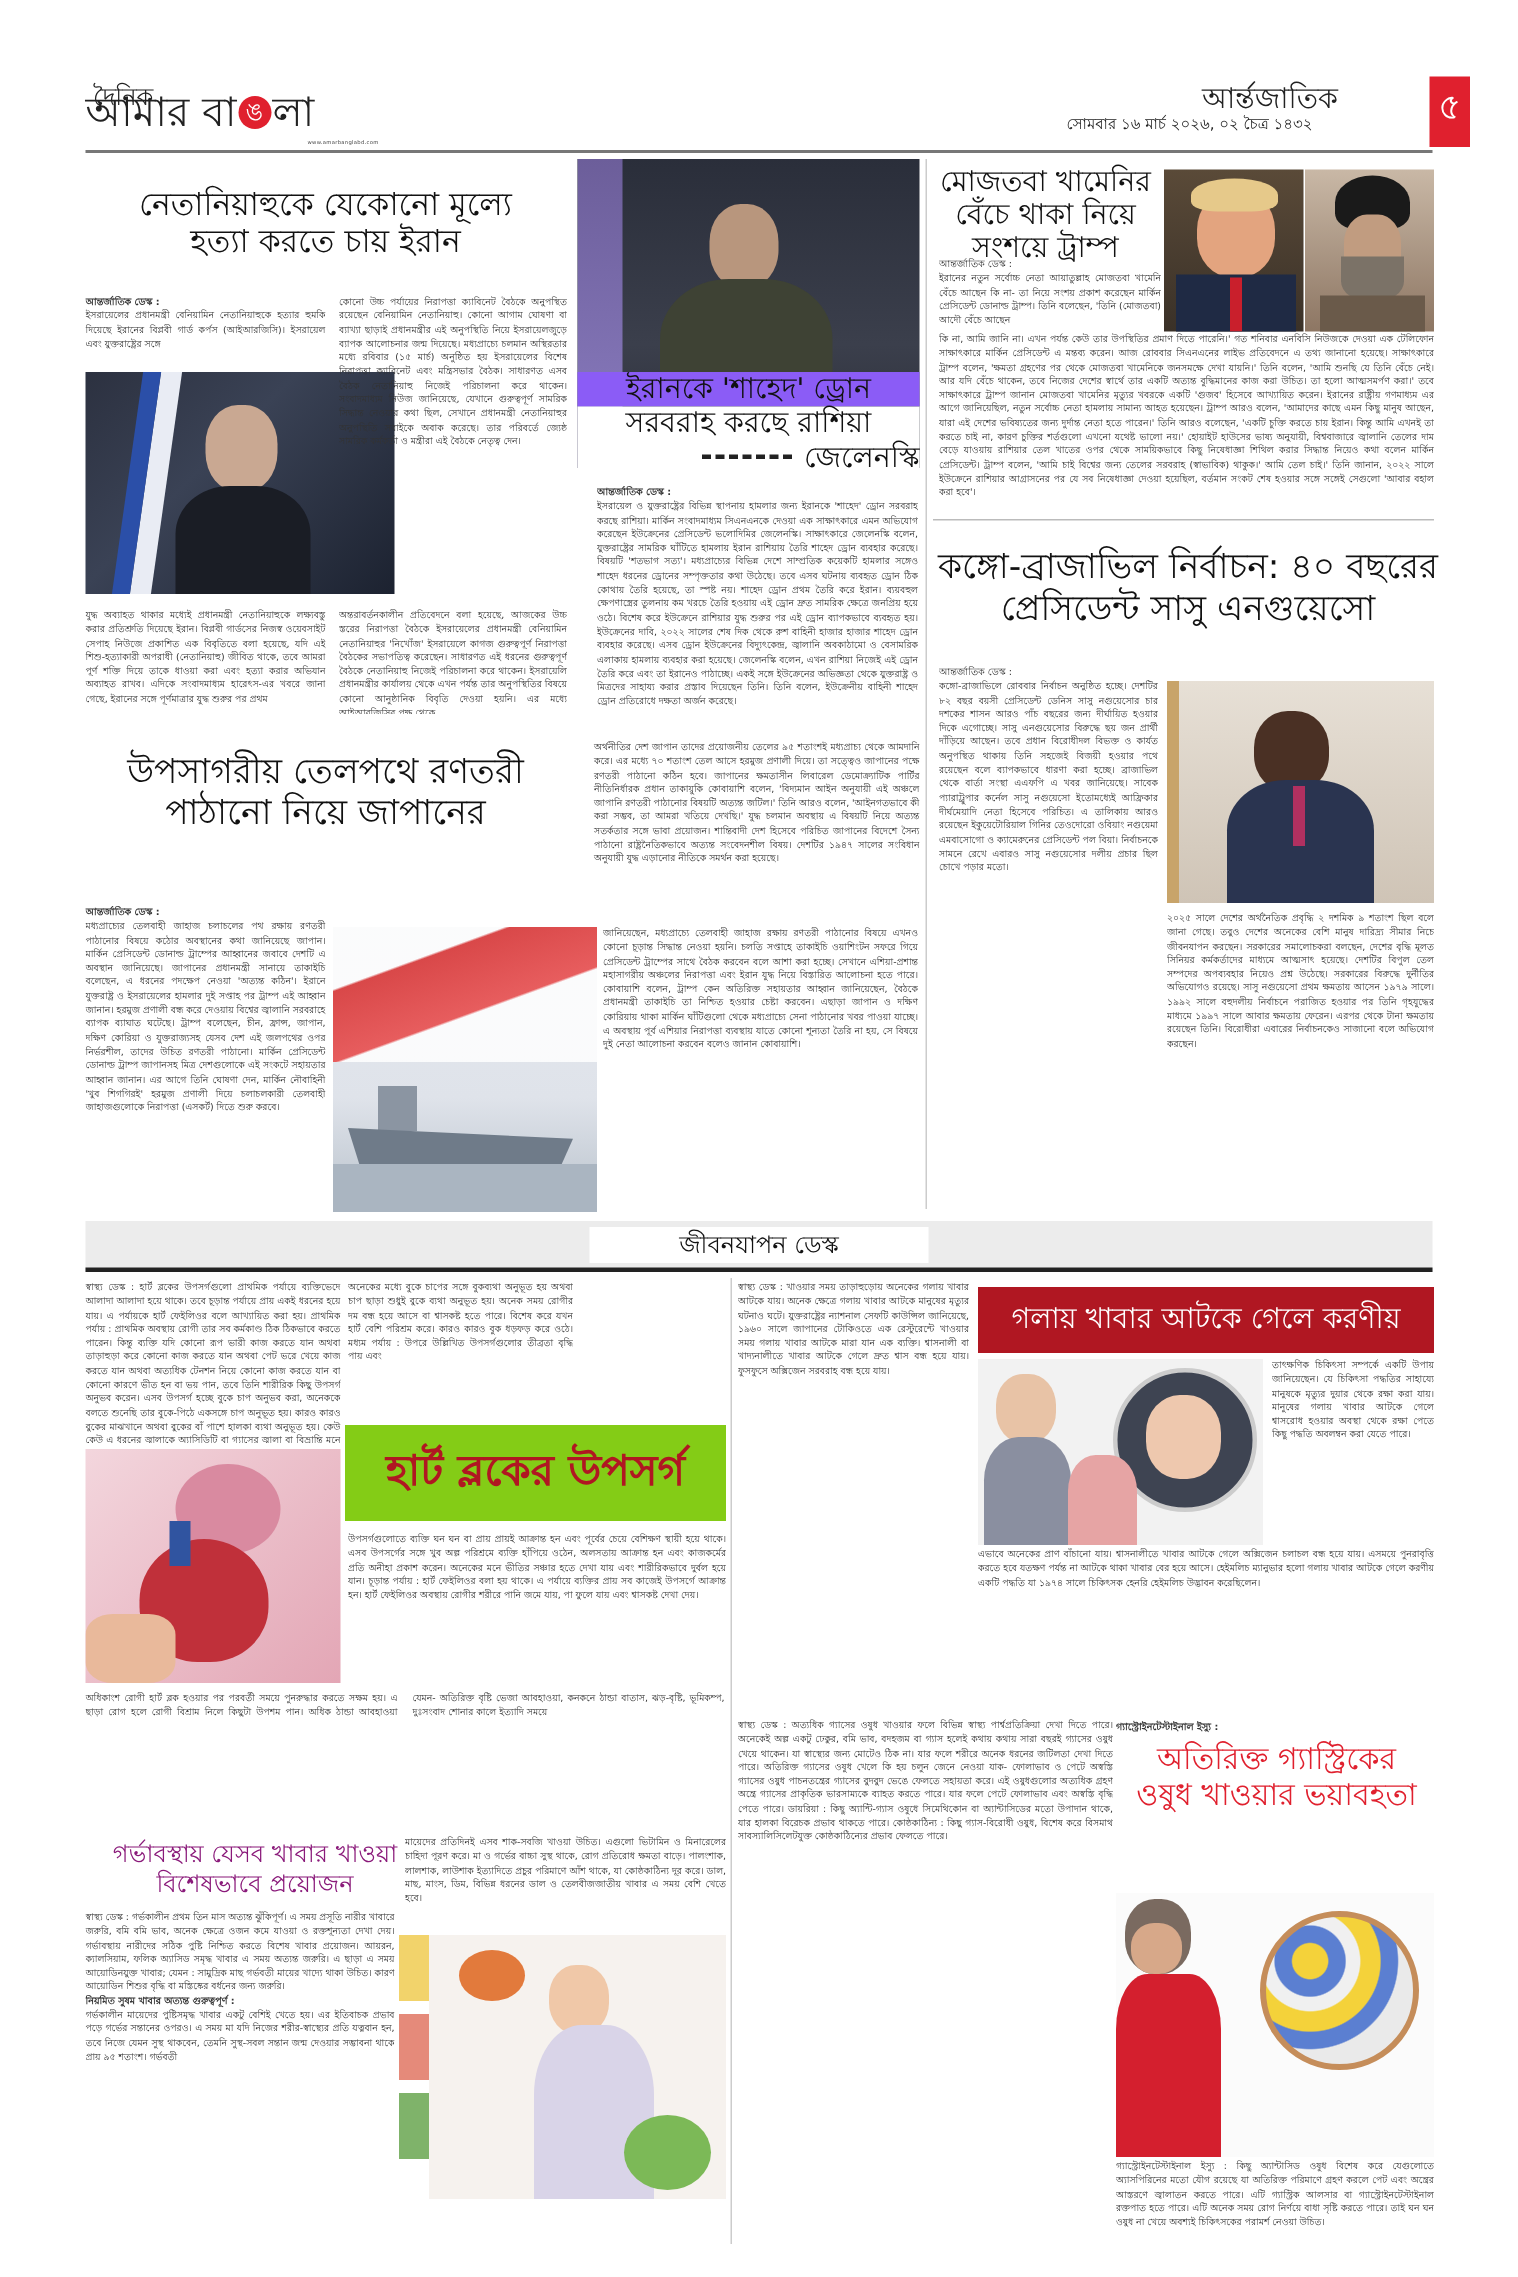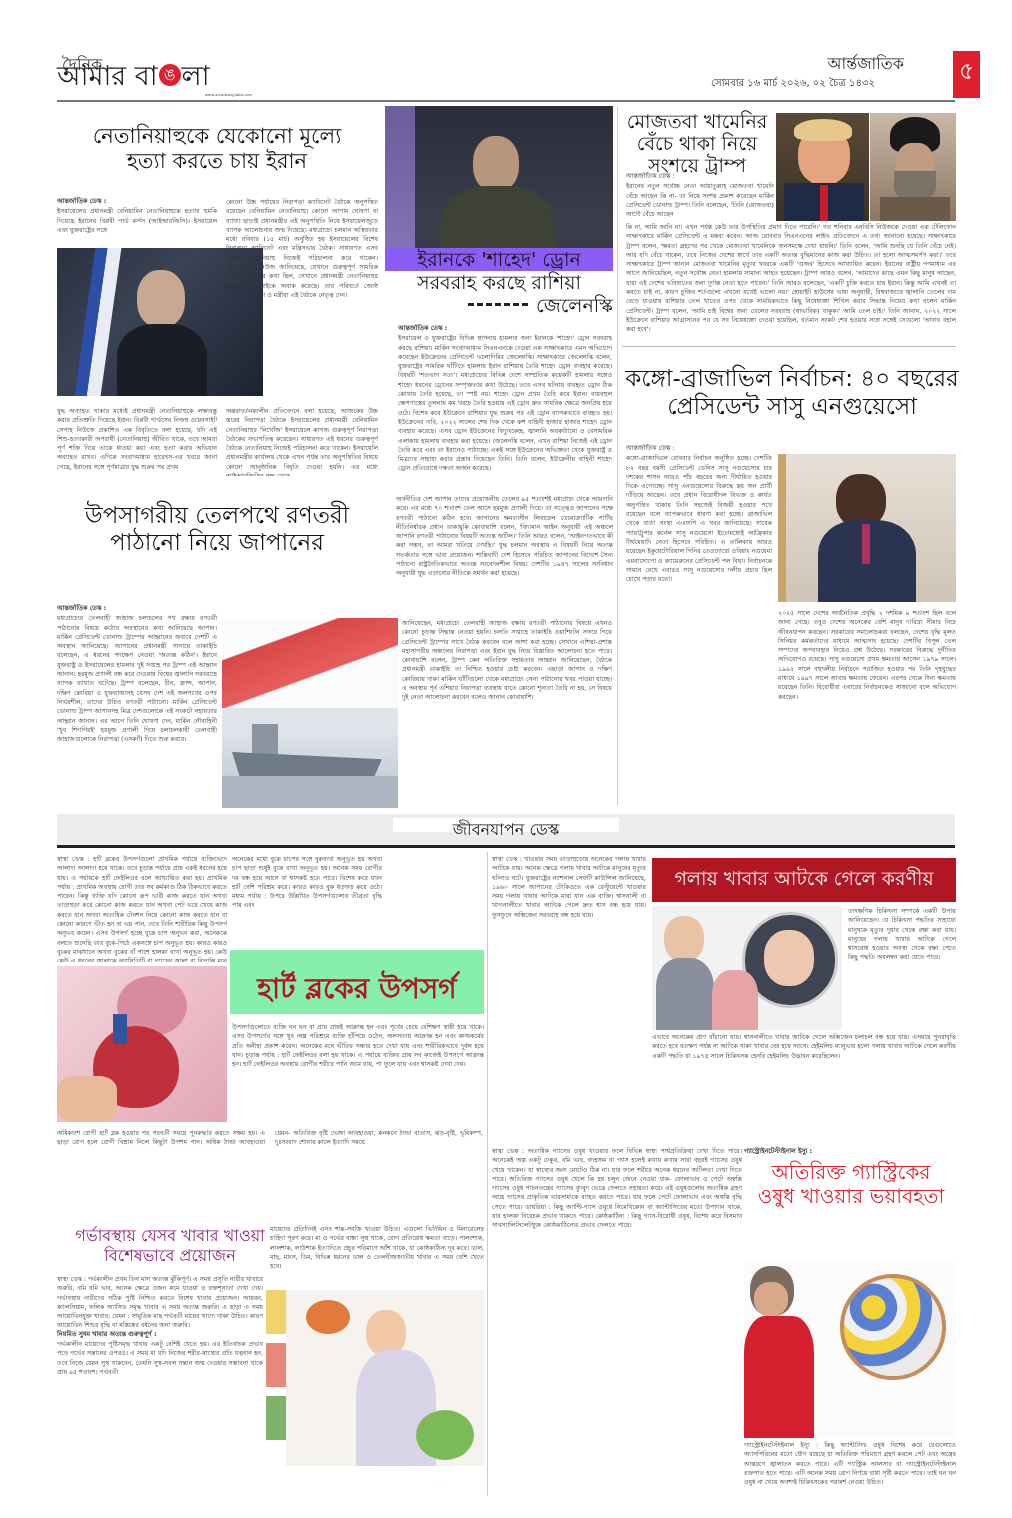--- a/index.html
+++ b/index.html
@@ -15,21 +15,21 @@
 <body>
 
 <div class="abs" style="left:0;top:0;width:1012px;height:100px">
   <div class="abs" style="left:62px;top:52px;font-size:16px;color:#222">দৈনিক</div>
   <div class="abs" style="left:57px;top:62px;height:28px;display:flex;align-items:center;font-size:27px;color:#222;line-height:28px">
     <span>আমার বা</span>
     <span style="display:inline-block;width:22px;height:22px;border-radius:50%;background:#e0202e;color:#fff;font-size:16px;line-height:22px;text-align:center;margin:0 1px 3px 1px">ঙ</span>
     <span>লা</span>
   </div>
   <div class="abs" style="left:205px;top:93px;font-size:3.5px;color:#444;letter-spacing:.2px">www.amarbanglabd.com</div>
-  <div class="abs" style="right:108px;top:51px;font-size:16px;color:#222;text-align:center">আর্ন্তজাতিক</div>
+  <div class="abs" style="right:120px;top:51px;font-size:19px;color:#222;text-align:center">আর্ন্তজাতিক</div>
   <div class="abs" style="right:137px;top:75px;font-size:10px;color:#222;text-align:right">সোমবার ১৬ মার্চ ২০২৬, ০২ চৈত্র ১৪৩২</div>
   <div class="abs" style="left:953px;top:51px;width:27px;height:47px;background:#e0202e;color:#fff;font-size:24px;text-align:center;line-height:40px">৫</div>
 </div>
 <div class="abs rule" style="left:57px;top:100px;width:898px;height:2px;background:#777"></div>
 
 <div class="abs hl" style="left:57px;top:124px;width:320px;font-size:21px">
   <div>নেতানিয়াহুকে যেকোনো মূল্যে</div>
   <div>হত্যা করতে চায় ইরান</div>
 </div>
 <div class="abs body-text" style="left:57px;top:197px;width:160px;height:40px">
@@ -116,26 +116,26 @@
 <div class="abs body-text" style="left:398px;top:494px;width:214px;height:0"></div>
 <div class="abs photo" style="left:222px;top:618px;width:176px;height:190px;background:linear-gradient(180deg,#e5e8ee 0%,#dfe3ea 60%,#b9c2cc 100%)">
   <div style="position:absolute;left:-20px;top:0;width:200px;height:90px;background:linear-gradient(160deg,#fff 30%,#d72c2c 31%,#e84545 60%,#fff 61%);opacity:.85"></div>
   <div style="position:absolute;left:30px;top:106px;width:26px;height:30px;background:#8b95a2"></div>
   <div style="position:absolute;left:10px;top:134px;width:150px;height:24px;background:#6f7b89;clip-path:polygon(0 0,100% 30%,95% 100%,5% 100%)"></div>
   <div style="position:absolute;left:0;top:158px;width:176px;height:32px;background:#aab5c1"></div>
 </div>
 <div class="abs body-text" style="left:402px;top:618px;width:210px;height:190px">জানিয়েছেন, মধ্যপ্রাচ্যে তেলবাহী জাহাজ রক্ষায় রণতরী পাঠানোর বিষয়ে এখনও কোনো চূড়ান্ত সিদ্ধান্ত নেওয়া হয়নি। চলতি সপ্তাহে তাকাইচি ওয়াশিংটন সফরে গিয়ে প্রেসিডেন্ট ট্রাম্পের সাথে বৈঠক করবেন বলে আশা করা হচ্ছে। সেখানে এশিয়া-প্রশান্ত মহাসাগরীয় অঞ্চলের নিরাপত্তা এবং ইরান যুদ্ধ নিয়ে বিস্তারিত আলোচনা হতে পারে। কোবায়াশি বলেন, ট্রাম্প কেন অতিরিক্ত সহায়তার আহ্বান জানিয়েছেন, বৈঠকে প্রধানমন্ত্রী তাকাইচি তা নিশ্চিত হওয়ার চেষ্টা করবেন। এছাড়া জাপান ও দক্ষিণ কোরিয়ায় থাকা মার্কিন ঘাঁটিগুলো থেকে মধ্যপ্রাচ্যে সেনা পাঠানোর খবর পাওয়া যাচ্ছে। এ অবস্থায় পূর্ব এশিয়ার নিরাপত্তা ব্যবস্থায় যাতে কোনো শূন্যতা তৈরি না হয়, সে বিষয়ে দুই নেতা আলোচনা করবেন বলেও জানান কোবায়াশি।</div>
 
 <div class="abs" style="left:57px;top:814px;width:898px;height:34px;background:#ececec;border-bottom:3px solid #222">
-  <div class="abs" style="left:336px;top:4px;width:226px;height:14px;background:#fff;text-align:center;font-size:16px;line-height:24px;color:#111">জীবনযাপন ডেস্ক</div>
+  <div class="abs" style="left:336px;top:4px;width:226px;height:24px;background:#fff;text-align:center;font-size:16px;line-height:24px;color:#111">জীবনযাপন ডেস্ক</div>
 </div>
 
 <div class="abs body-text" style="left:57px;top:854px;width:170px;height:108px">স্বাস্থ্য ডেস্ক : হার্ট ব্লকের উপসর্গগুলো প্রাথমিক পর্যায়ে ব্যক্তিভেদে আলাদা আলাদা হয়ে থাকে। তবে চূড়ান্ত পর্যায়ে প্রায় একই ধরনের হয়ে যায়। এ পর্যায়কে হার্ট ফেইলিওর বলে আখ্যায়িত করা হয়। প্রাথমিক পর্যায় : প্রাথমিক অবস্থায় রোগী তার সব কর্মকাণ্ড ঠিক ঠিকভাবে করতে পারেন। কিন্তু ব্যক্তি যদি কোনো রূপ ভারী কাজ করতে যান অথবা তাড়াহুড়া করে কোনো কাজ করতে যান অথবা পেট ভরে খেয়ে কাজ করতে যান অথবা অত্যধিক টেনশন নিয়ে কোনো কাজ করতে যান বা কোনো কারণে ভীত হন বা ভয় পান, তবে তিনি শারীরিক কিছু উপসর্গ অনুভব করেন। এসব উপসর্গ হচ্ছে বুকে চাপ অনুভব করা, অনেককে বলতে শুনেছি তার বুকে-পিঠে একসঙ্গে চাপ অনুভূত হয়। কারও কারও বুকের মাঝখানে অথবা বুকের বাঁ পাশে হালকা ব্যথা অনুভূত হয়। কেউ কেউ এ ধরনের জ্বালাকে অ্যাসিডিটি বা গ্যাসের জ্বালা বা বিভ্রান্তি মনে করে থাকেন।</div>
 <div class="abs body-text" style="left:232px;top:854px;width:150px;height:96px">অনেকের মধ্যে বুকে চাপের সঙ্গে বুকব্যথা অনুভূত হয় অথবা চাপ ছাড়া শুধুই বুকে ব্যথা অনুভূত হয়। অনেক সময় রোগীর দম বন্ধ হয়ে আসে বা শ্বাসকষ্ট হতে পারে। বিশেষ করে যখন হার্ট বেশি পরিশ্রম করে। কারও কারও বুক ধড়ফড় করে ওঠে। মধ্যম পর্যায় : উপরে উল্লিখিত উপসর্গগুলোর তীব্রতা বৃদ্ধি পায় এবং</div>
-<div class="abs" style="left:230px;top:950px;width:254px;height:64px;background:#86efac;display:flex;align-items:flex-end;justify-content:center">
+<div class="abs" style="left:230px;top:950px;width:254px;height:64px;background:#84cc16;display:flex;align-items:center;justify-content:center">
   <div style="font-size:28px;color:#b01722;font-weight:bold;font-family:'DejaVu Sans',sans-serif">হার্ট ব্লকের উপসর্গ</div>
 </div>
 <div class="abs photo" style="left:57px;top:966px;width:170px;height:156px;background:linear-gradient(135deg,#f3d6dd,#e3a6b5)">
   <div style="position:absolute;left:60px;top:10px;width:70px;height:60px;border-radius:50%;background:#d98aa0"></div>
   <div style="position:absolute;left:36px;top:60px;width:86px;height:82px;border-radius:50% 50% 45% 45%;background:#c0303a"></div>
   <div style="position:absolute;left:56px;top:48px;width:14px;height:30px;background:#3054a0"></div>
   <div style="position:absolute;left:0;top:110px;width:60px;height:46px;border-radius:30%;background:#e9b99b"></div>
 </div>
 <div class="abs body-text" style="left:232px;top:1022px;width:252px;height:100px">উপসর্গগুলোতে ব্যক্তি ঘন ঘন বা প্রায় প্রায়ই আক্রান্ত হন এবং পূর্বের চেয়ে বেশিক্ষণ স্থায়ী হয়ে থাকে। এসব উপসর্গের সঙ্গে খুব অল্প পরিশ্রমে ব্যক্তি হাঁপিয়ে ওঠেন, অলসতায় আক্রান্ত হন এবং কাজকর্মের প্রতি অনীহা প্রকাশ করেন। অনেকের মনে ভীতির সঞ্চার হতে দেখা যায় এবং শারীরিকভাবে দুর্বল হয়ে যান। চূড়ান্ত পর্যায় : হার্ট ফেইলিওর বলা হয় থাকে। এ পর্যায়ে ব্যক্তির প্রায় সব কাজেই উপসর্গে আক্রান্ত হন। হার্ট ফেইলিওর অবস্থায় রোগীর শরীরে পানি জমে যায়, পা ফুলে যায় এবং শ্বাসকষ্ট দেখা দেয়।</div>
 <div class="abs body-text" style="left:57px;top:1128px;width:426px;height:70px;column-count:2;column-gap:10px">অধিকাংশ রোগী হার্ট ব্লক হওয়ার পর পরবর্তী সময়ে পুনরুদ্ধার করতে সক্ষম হয়। এ ছাড়া রোগ হলে রোগী বিশ্রাম নিলে কিছুটা উপশম পান। অধিক ঠান্ডা আবহাওয়া যেমন- অতিরিক্ত বৃষ্টি ভেজা আবহাওয়া, কনকনে ঠান্ডা বাতাস, ঝড়-বৃষ্টি, ভূমিকম্প, দুঃসংবাদ শোনার কালে ইত্যাদি সময়ে</div>

